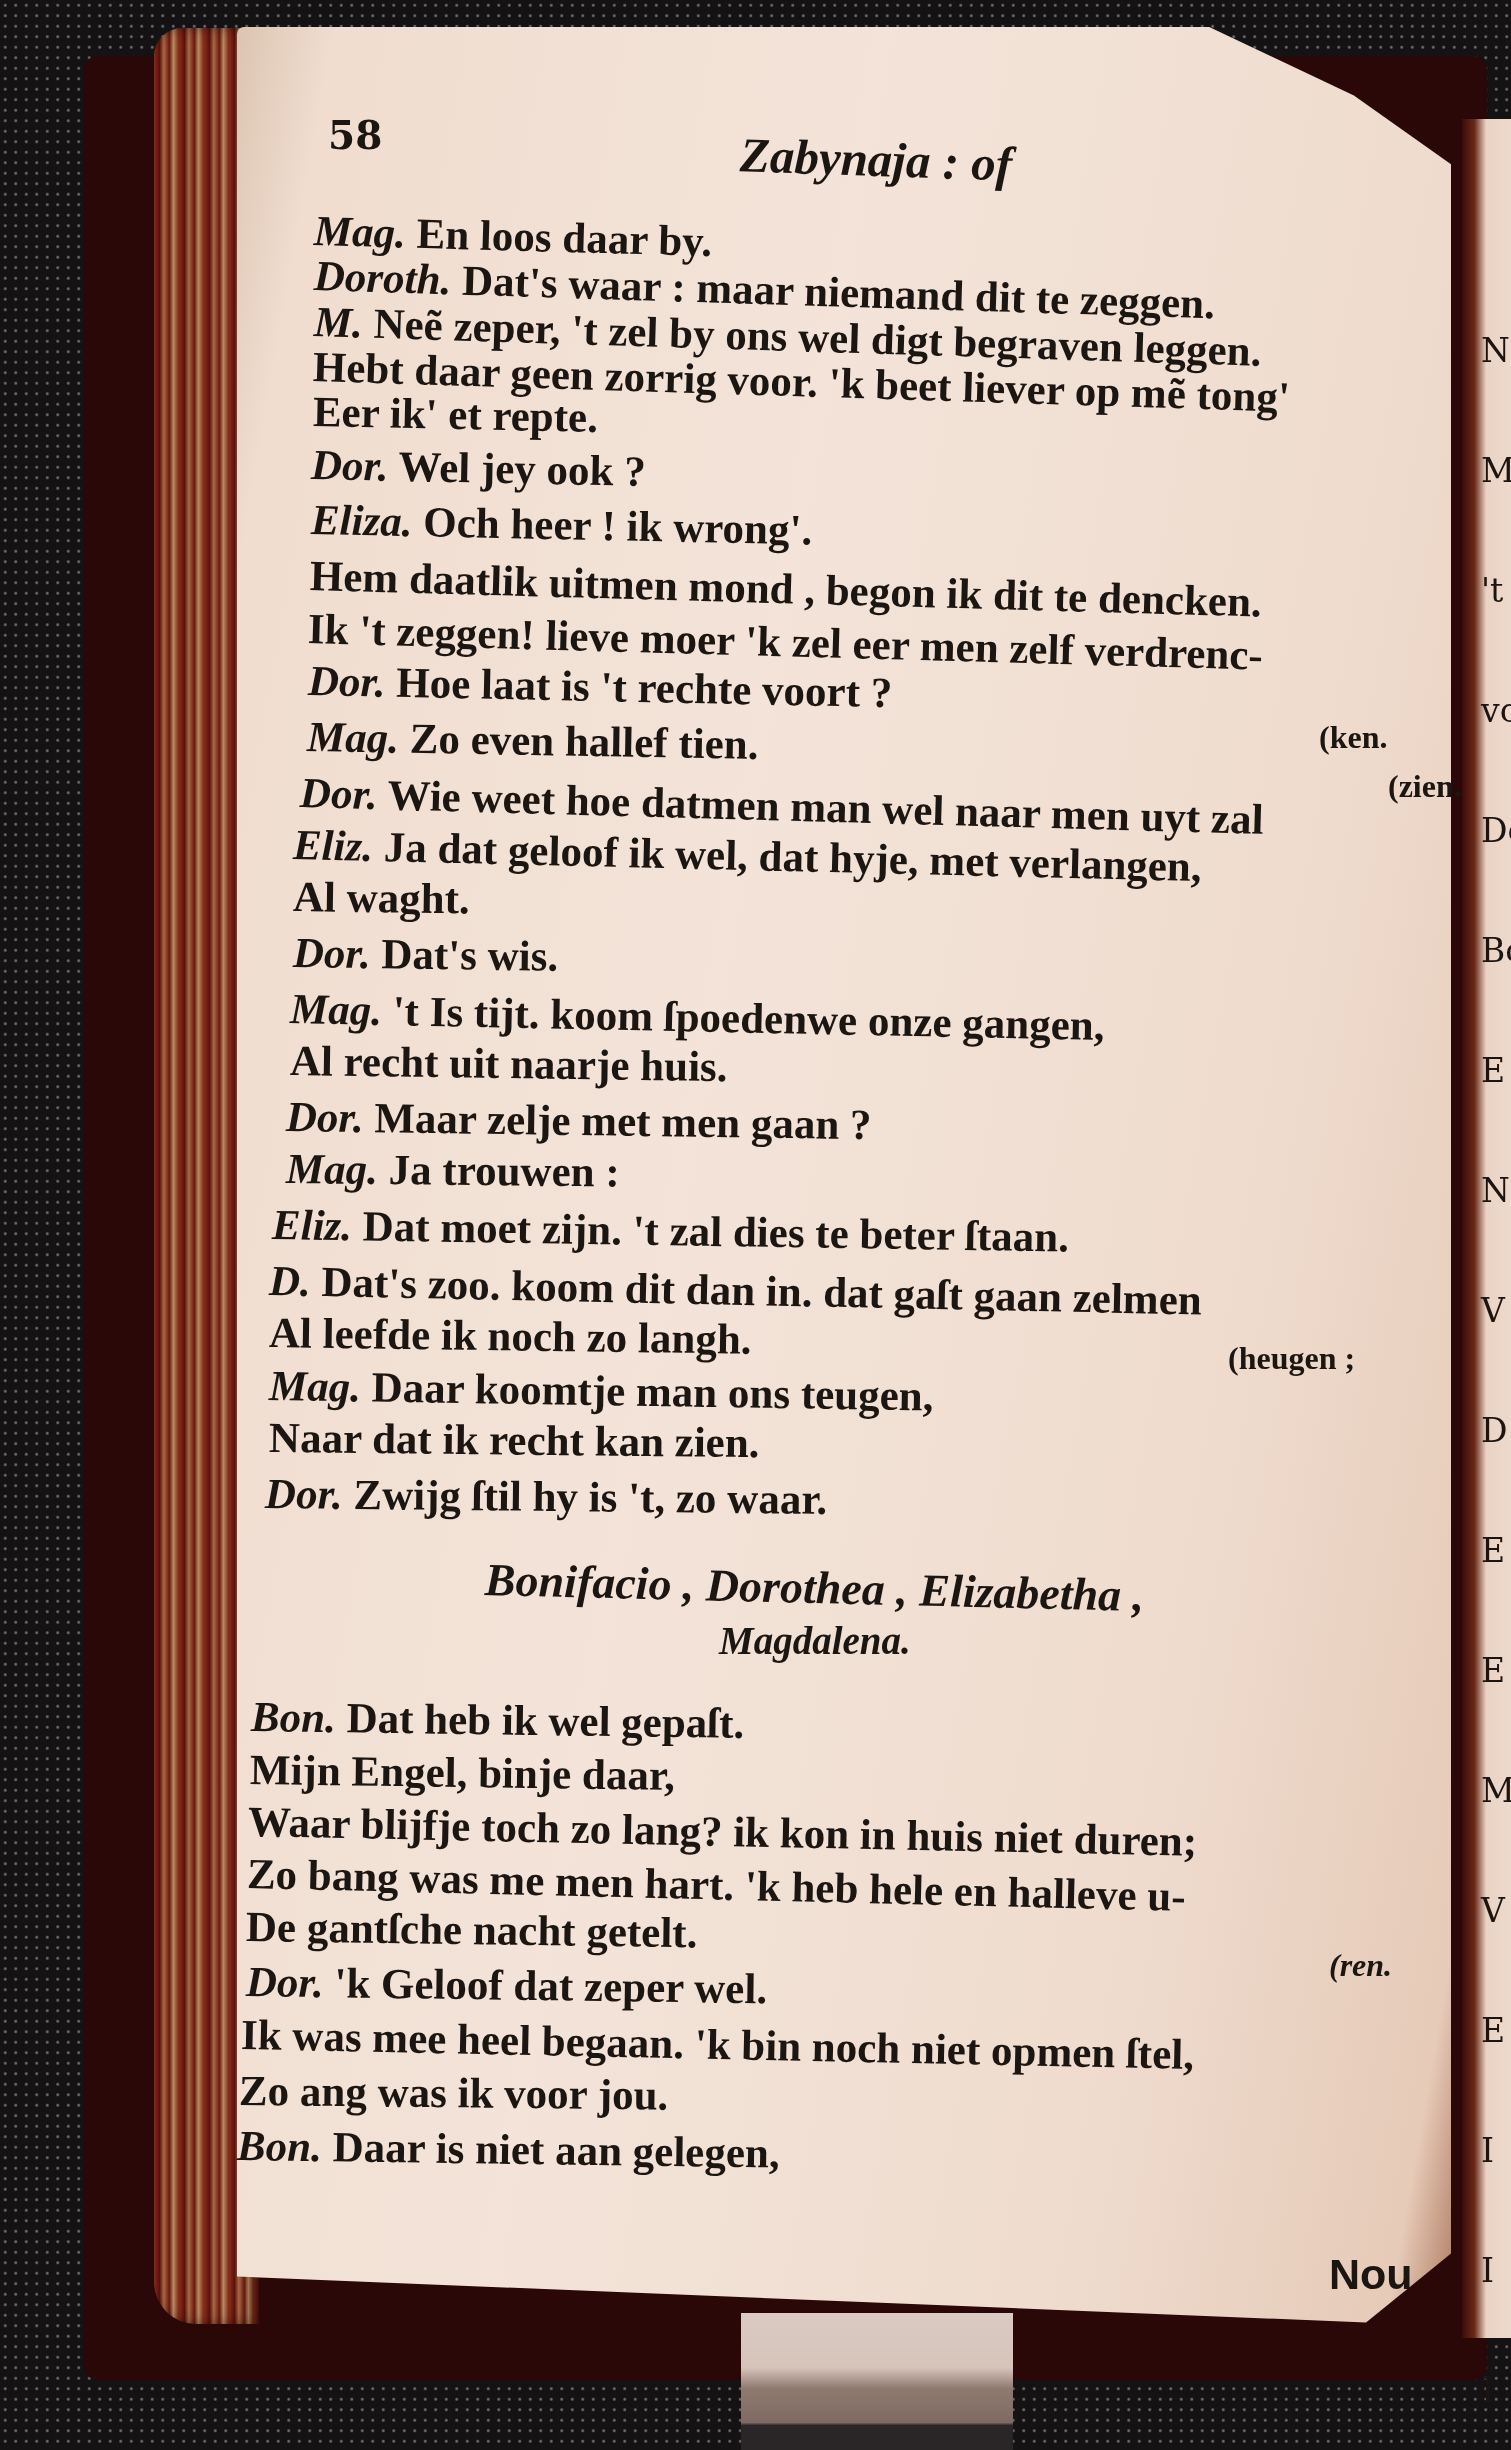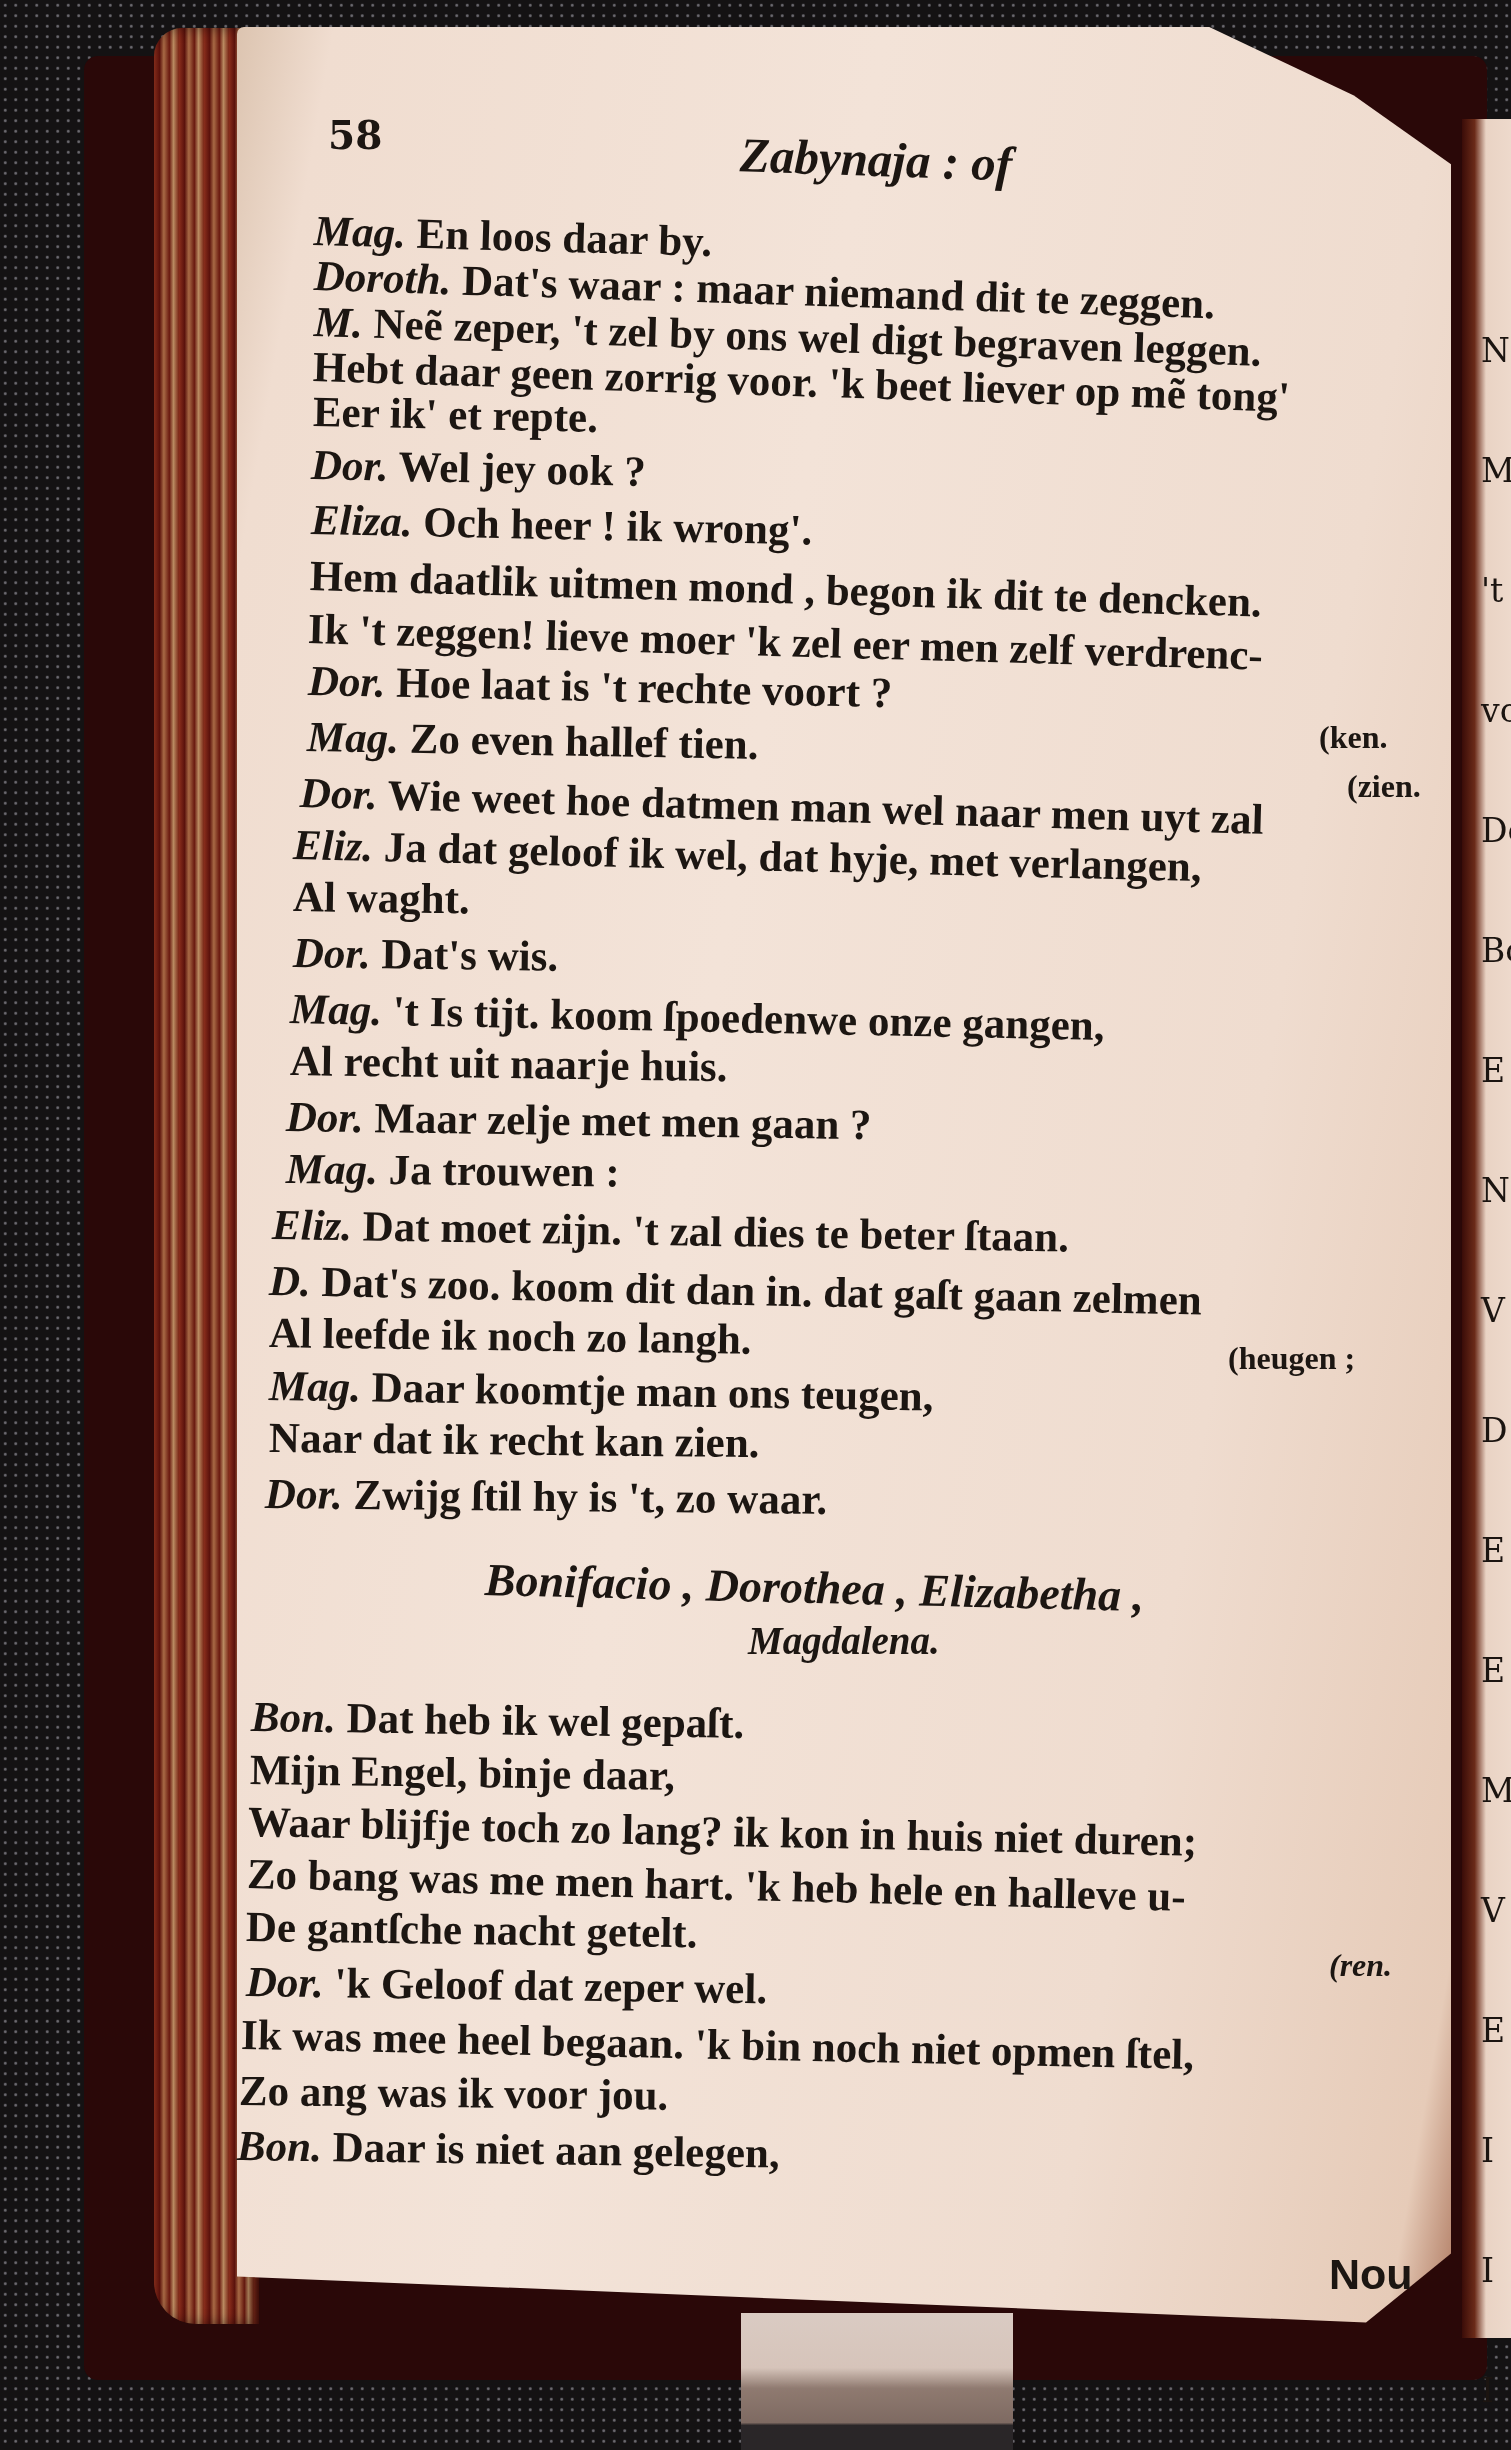--- a/index.html
+++ b/index.html
@@ -217,34 +217,34 @@
   <div class="line" style="left:286px; top:1092px; transform:rotate(0.8deg);"><span class="speaker">Dor.</span><span> Maar zelje met men gaan ?</span></div>
   <div class="line" style="left:286px; top:1144px; transform:rotate(0.6deg);"><span class="speaker">Mag.</span><span> Ja trouwen :</span></div>
   <div class="line" style="left:272px; top:1200px; transform:rotate(0.9deg);"><span class="speaker">Eliz.</span><span> Dat moet zijn. 't zal dies te beter ſtaan.</span></div>
   <div class="line" style="left:269px; top:1256px; transform:rotate(1.2deg);"><span class="speaker">D.</span><span> Dat's zoo. koom dit dan in. dat gaſt gaan zelmen</span></div>
   <div class="line" style="left:269px; top:1308px; transform:rotate(0.8deg);"><span class="speaker"></span><span>Al leefde ik noch zo langh.</span></div>
   <div class="line" style="left:269px; top:1361px; transform:rotate(0.9deg);"><span class="speaker">Mag.</span><span> Daar koomtje man ons teugen,</span></div>
   <div class="line" style="left:269px; top:1413px; transform:rotate(0.6deg);"><span class="speaker"></span><span>Naar dat ik recht kan zien.</span></div>
   <div class="line" style="left:265px; top:1469px; transform:rotate(0.6deg);"><span class="speaker">Dor.</span><span> Zwijg ſtil hy is 't, zo waar.</span></div>
 
   <div class="scene-heading" style="left:485px; top:1553px; font-size:46px; transform:rotate(1.4deg);">Bonifacio , Dorothea , Elizabetha ,</div>
-  <div class="scene-heading" style="left:719px; top:1618px; font-size:39px;margin-left:29px;">Magdalena.</div>
+  <div class="scene-heading" style="left:719px; top:1618px; font-size:39px;">Magdalena.</div>
 
   <div class="line" style="left:251px; top:1692px; transform:rotate(0.8deg);"><span class="speaker">Bon.</span><span> Dat heb ik wel gepaſt.</span></div>
   <div class="line" style="left:250px; top:1745px; transform:rotate(0.8deg);"><span class="speaker"></span><span>Mijn Engel, binje daar,</span></div>
   <div class="line" style="left:248px; top:1797px; transform:rotate(1.2deg);"><span class="speaker"></span><span>Waar blijfje toch zo lang? ik kon in huis niet duren;</span></div>
   <div class="line" style="left:247px; top:1849px; transform:rotate(1.4deg);"><span class="speaker"></span><span>Zo bang was me men hart. 'k heb hele en halleve u-</span></div>
   <div class="line" style="left:246px; top:1902px; transform:rotate(0.8deg);"><span class="speaker"></span><span>De gantſche nacht getelt.</span></div>
   <div class="line" style="left:246px; top:1957px; transform:rotate(0.8deg);"><span class="speaker">Dor.</span><span> 'k Geloof dat zeper wel.</span></div>
   <div class="line" style="left:241px; top:2010px; transform:rotate(1.2deg);"><span class="speaker"></span><span>Ik was mee heel begaan. 'k bin noch niet opmen ſtel,</span></div>
   <div class="line" style="left:239px; top:2066px; transform:rotate(0.6deg);"><span class="speaker"></span><span>Zo ang was ik voor jou.</span></div>
   <div class="line" style="left:237px; top:2121px; transform:rotate(0.8deg);"><span class="speaker">Bon.</span><span> Daar is niet aan gelegen,</span></div>
 
   <div class="overflow" style="left:1319px; top:719px;">(ken.</div>
-  <div class="overflow" style="left:1347px; top:768px;">(zien.</div>
+  <div class="overflow" style="left:1388px; top:768px;">(zien.</div>
   <div class="overflow" style="left:1228px; top:1340px;">(heugen ;</div>
   <div class="overflow" style="left:1329px; top:1947px;font-style:italic;">(ren.</div>
 
   <div class="catchword">Nou</div>
 </div>
 
 <div class="patch"></div>
 
 
 </body></html>

